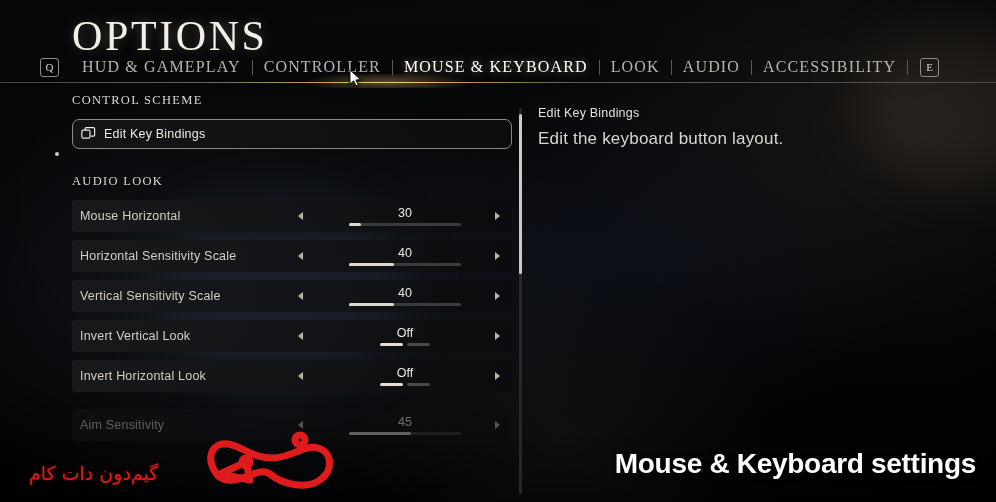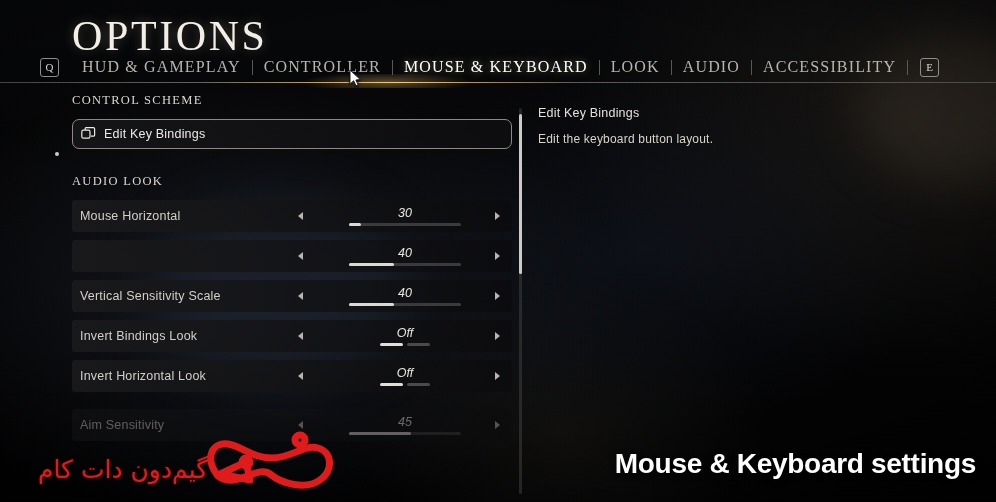--- a/index.html
+++ b/index.html
@@ -223,21 +223,20 @@
     display: flex;
     flex-direction: column;
     align-items: center;
     justify-content: center;
   }
   .control-value {
     font-size: 12.5px;
     color: #eae7e0;
     line-height: 14px;
     margin-bottom: 3px;
-    font-style: italic;
   }
   .track {
     position: relative;
     width: 112px;
     height: 3px;
     background: #3b3b3b;
     border-radius: 2px;
   }
   .track-fill {
     position: absolute;
@@ -284,21 +283,21 @@
     top: 106px;
     width: 320px;
   }
   .desc-title {
     font-size: 12.5px;
     color: #e6e2da;
     letter-spacing: 0.2px;
     margin-bottom: 11px;
   }
   .desc-body {
-    font-size: 12px;
+    font-size: 17px;
     color: #d9d5cd;
     letter-spacing: 0.2px;
     line-height: 16px;
   }
 
   
   .caption {
     position: absolute;
     right: 20px;
     bottom: 22px;
@@ -311,23 +310,23 @@
   .watermark {
     position: absolute;
     left: 14px;
     bottom: 4px;
     width: 350px;
     height: 80px;
     pointer-events: none;
   }
   .wm-text {
     position: absolute;
-    left: 24px;
+    left: 15px;
     bottom: 14px;
-    font-size: 25px;
+    font-size: 19px;
     color: #e01b1b;
     font-family: "DejaVu Sans", sans-serif;
     direction: rtl;
     letter-spacing: 0px;
     text-shadow: 0 0 3px rgba(190,12,12,0.55);
   }
 </style>
 </head>
 <body>
 
@@ -382,20 +381,21 @@
         <span class="arrow-l"></span>
         <span class="arrow-r"></span>
         <div class="control">
           <div class="control-value">30</div>
           <div class="track">
             <div class="track-fill" style="width: 11%;"></div>
           </div>
         </div>
       </div>
       <div class="row">
+        <span class="row-label">Horizontal Sensitivity Scale</span>
         <span class="arrow-l"></span>
         <span class="arrow-r"></span>
         <div class="control">
           <div class="control-value">40</div>
           <div class="track">
             <div class="track-fill" style="width: 40%;"></div>
           </div>
         </div>
       </div>
       <div class="row">
@@ -403,21 +403,21 @@
         <span class="arrow-l"></span>
         <span class="arrow-r"></span>
         <div class="control">
           <div class="control-value">40</div>
           <div class="track">
             <div class="track-fill" style="width: 40%;"></div>
           </div>
         </div>
       </div>
       <div class="row">
-        <span class="row-label">Invert Bindings Look</span>
+        <span class="row-label">Invert Vertical Look</span>
         <span class="arrow-l"></span>
         <span class="arrow-r"></span>
         <div class="control">
           <div class="control-value">Off</div>
           <div class="toggle">
             <div class="toggle-seg on"></div>
             <div class="toggle-seg"></div>
           </div>
         </div>
       </div>

